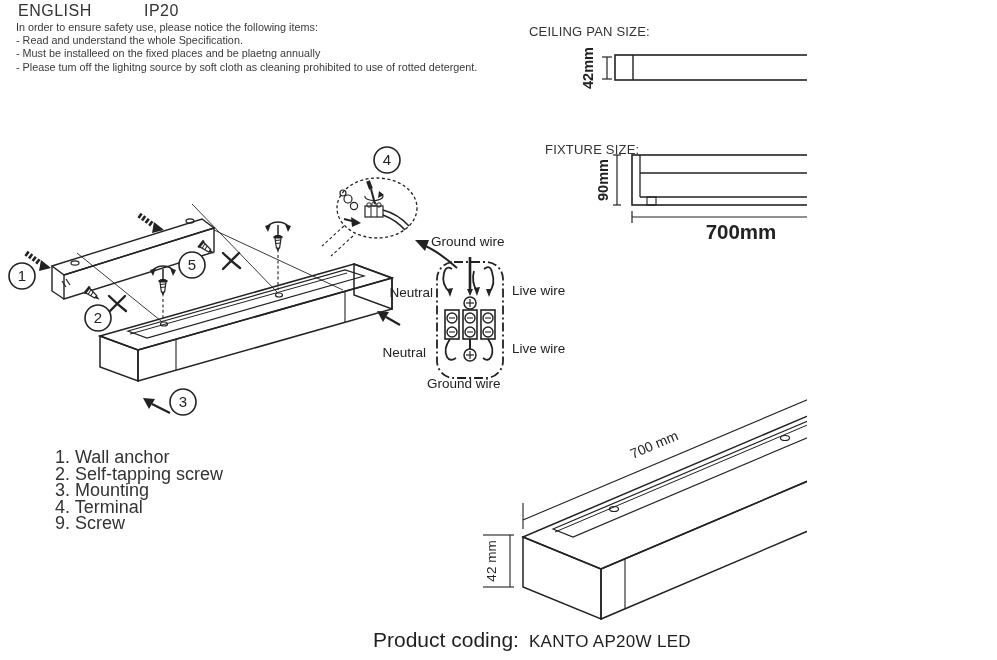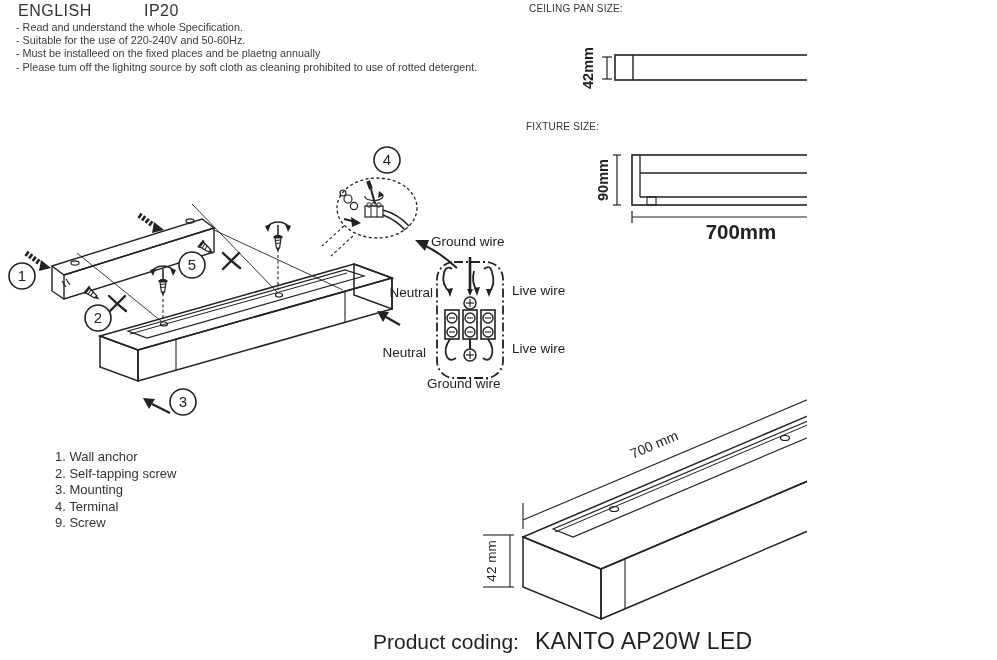--- a/index.html
+++ b/index.html
@@ -1,60 +1,60 @@
 <!DOCTYPE html>
 <html><head>
 <meta charset="utf-8">
 <style>
   html,body{margin:0;padding:0;background:#fff;}
   #page{position:relative;width:807px;height:660px;background:#fff;overflow:hidden;
         font-family:"Liberation Sans","DejaVu Sans",sans-serif;color:#2b2b2b;}
   .abs{position:absolute;}
   .hdr{font-size:16px;letter-spacing:.5px;color:#333;}
   .spec{font-size:10.8px;line-height:13.2px;color:#3a3a3a;white-space:nowrap;}
-  .sec-title{font-size:10px;color:#333;letter-spacing:.2px;}
-  .plist{font-size:13px;line-height:16.5px;color:#333;}
+  .sec-title{font-size:13px;color:#333;letter-spacing:.2px;margin-top:21px;}
+  .plist{font-size:18px;line-height:16.5px;color:#333;}
   .prod{font-size:21px;color:#1f1f1f;white-space:nowrap;}
-  .prod .code{font-size:23px;margin-left:16px;letter-spacing:.3px;}
+  .prod .code{font-size:17px;margin-left:10px;letter-spacing:.3px;}
   .wm{font-size:28px;color:#c8c8cd;letter-spacing:.5px;}
   svg{display:block;overflow:visible;}
   svg .ln{stroke:#222;fill:none;}
   svg .fl{fill:#222;stroke:none;}
   svg .wh{fill:#fff;stroke:#222;}
   svg text{fill:#222;font-family:"Liberation Sans","DejaVu Sans",sans-serif;}
 </style>
 </head>
 <body>
 
 <div id="page">
 
   <div class="abs hdr" style="left:18px;top:2px;">ENGLISH</div>
   <div class="abs hdr" style="left:144px;top:2px;">IP20</div>
 
   <div class="abs spec" style="left:16px;top:21px;">
+    <div>In order to ensure safety use, please notice the following items:</div>
     <div>- Read and understand the whole Specification.</div>
-    <div>- Suitable for the use of 220-240V and 50-60Hz.</div>
     <div>- Must be installeed on the fixed places and be plaetng annually</div>
     <div>- Please tum off the lighitng source by soft cloth as cleaning prohibited to use of rotted detergent.</div>
   </div>
 
   <div class="abs sec-title" style="left:529px;top:3px;">CEILING PAN  SIZE:</div>
   <svg class="abs" style="left:550px;top:38px;" width="320" height="55" viewBox="0 0 320 55">
     <rect class="ln" x="65" y="17" width="233" height="25" stroke-width="1.6"></rect>
     <line class="ln" x1="83" y1="17" x2="83" y2="42" stroke-width="1.4"></line>
     <line class="ln" x1="280" y1="17" x2="280" y2="42" stroke-width="1.4"></line>
     <g>
       <line class="ln" x1="57" y1="19" x2="57" y2="41" stroke-width="1.2"></line>
       <line class="ln" x1="52" y1="19" x2="62" y2="19" stroke-width="1.2"></line>
       <line class="ln" x1="52" y1="41" x2="62" y2="41" stroke-width="1.2"></line>
       <text font-size="14.5" font-weight="bold" text-anchor="middle" transform="translate(38,30) rotate(-90)" y="5">42mm</text>
     </g>
   </svg>
 
-  <div class="abs sec-title" style="left:526px;top:121px;text-align:right;">FIXTURE SIZE:</div>
+  <div class="abs sec-title" style="left:545px;top:121px;text-align:right;">FIXTURE SIZE:</div>
   <svg class="abs" style="left:555px;top:138px;" width="340" height="112" viewBox="0 0 340 112">
     <rect class="ln" x="77" y="17" width="218" height="50" stroke-width="1.6"></rect>
     <line class="ln" x1="85" y1="17" x2="85" y2="59" stroke-width="1.3"></line>
     <line class="ln" x1="287" y1="17" x2="287" y2="59" stroke-width="1.3"></line>
     <line class="ln" x1="85" y1="35" x2="287" y2="35" stroke-width="1.3"></line>
     <line class="ln" x1="85" y1="59" x2="287" y2="59" stroke-width="1.3"></line>
     <rect class="ln" x="92" y="59" width="9" height="8" stroke-width="1.1"></rect>
     <rect class="ln" x="271" y="59" width="9" height="8" stroke-width="1.1"></rect>
     <g>
       <line class="ln" x1="62" y1="17" x2="62" y2="67" stroke-width="1.2"></line>

